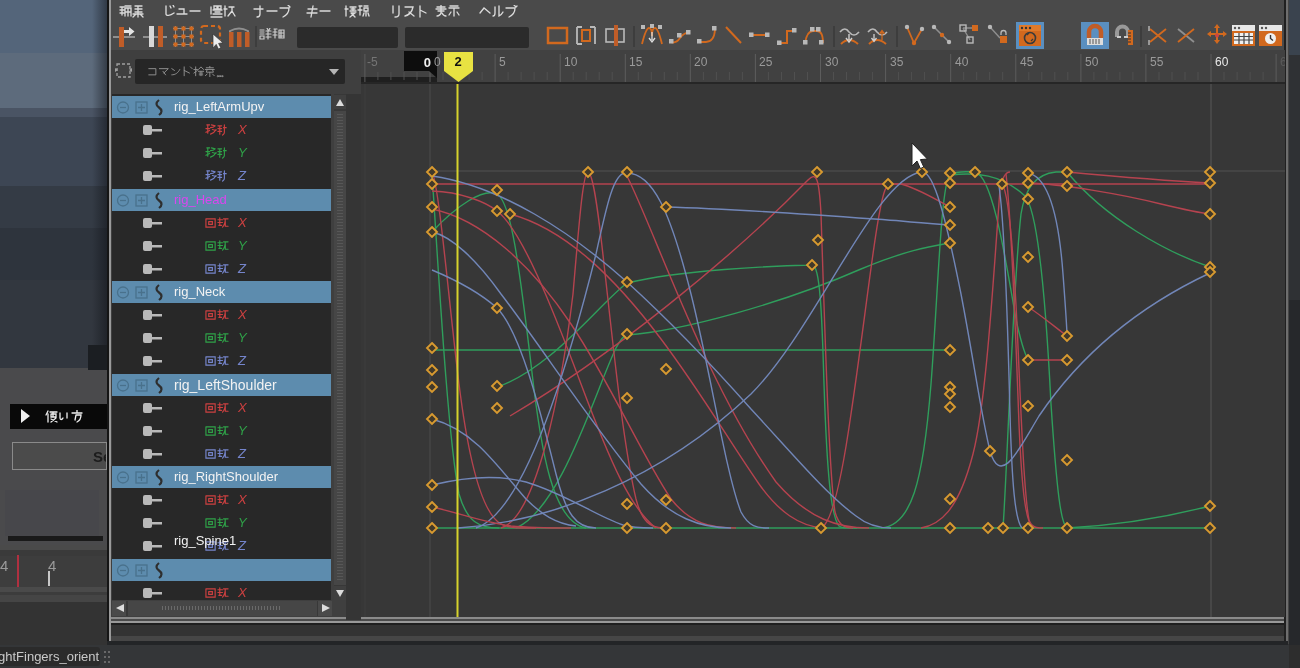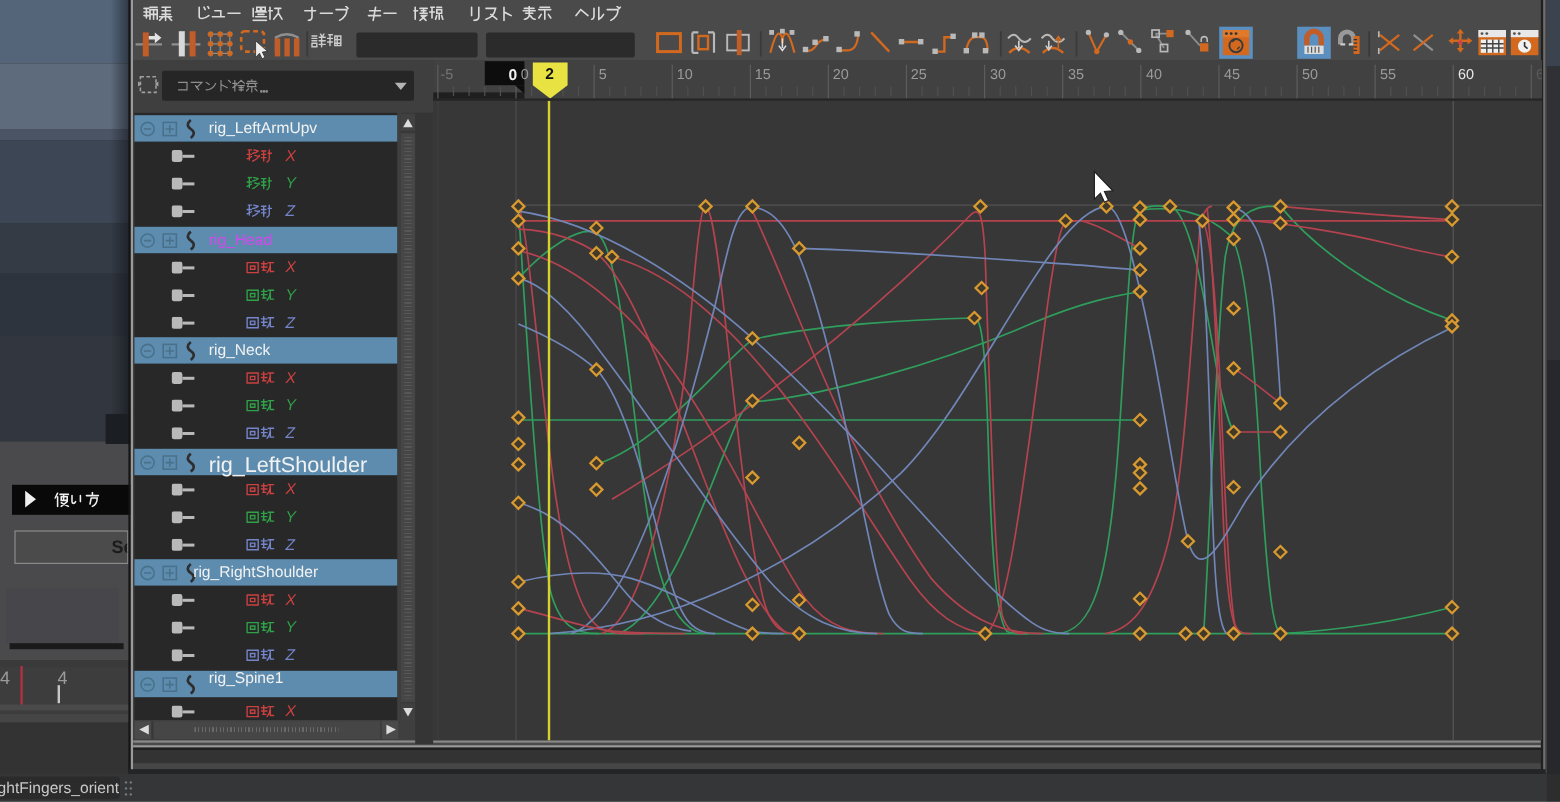--- a/index.html
+++ b/index.html
@@ -418,21 +418,21 @@
     </svg>
 <div class="abs" style="left:238px;top:353px;color:#7585cc;font-size:13px;font-style:italic">Z</div>
 <div class="abs" style="left:112px;top:374px;width:219px;height:22px;background:#5d8cae"></div>
 <svg class="abs" style="left:115px;top:377px" width="60" height="17" viewBox="0 0 60 17" fill="none">
       <circle cx="8" cy="8.5" r="5.5" stroke="#49718c" stroke-width="1.3"></circle>
       <path d="M5,8.5h6" stroke="#49718c" stroke-width="1.3"></path>
       <rect x="21" y="3" width="11" height="11" stroke="#49718c" stroke-width="1.3"></rect>
       <path d="M23,8.5h7 M26.5,5v7" stroke="#49718c" stroke-width="1.3"></path>
       <path d="M44,1 q-5,4 0,7.5 q5,3.5 0,7.5" stroke="#2e2e2e" stroke-width="2.2"></path>
     </svg>
-<div class="abs" style="left:174px;top:377px;color:#f2f2f2;font-size:18px">rig_LeftShoulder</div>
+<div class="abs" style="left:174px;top:377px;color:#f2f2f2;font-size:14px">rig_LeftShoulder</div>
 <svg class="abs" style="left:143px;top:403px" width="20" height="11" viewBox="0 0 20 11">
       <rect x="0" y="0" width="9" height="10" rx="2" fill="#b9b9b9"></rect>
       <rect x="9" y="4" width="10" height="2.5" fill="#b9b9b9"></rect>
     </svg>
 <svg style="position:absolute;left:205px;top:402px" width="24.0" height="12" viewBox="0 0 26 13" fill="none" stroke="#cc4040" stroke-width="1.25" stroke-linecap="round">
       <path transform="translate(0,0)" d="M1,2h10v9h-10v-9 M4,5h4v3h-4v-3"></path>
       <path transform="translate(13,0)" d="M1,3h5 M3,1v8 M1,6h5 M2,9h3 M7,2h5 M9,2c0,4 -1,7 -3,9 M9,5v5h3"></path>
     </svg>
 <div class="abs" style="left:238px;top:400px;color:#cc4040;font-size:13px;font-style:italic">X</div>
 <svg class="abs" style="left:143px;top:426px" width="20" height="11" viewBox="0 0 20 11">
@@ -454,21 +454,21 @@
     </svg>
 <div class="abs" style="left:238px;top:446px;color:#7585cc;font-size:13px;font-style:italic">Z</div>
 <div class="abs" style="left:112px;top:466px;width:219px;height:22px;background:#5d8cae"></div>
 <svg class="abs" style="left:115px;top:469px" width="60" height="17" viewBox="0 0 60 17" fill="none">
       <circle cx="8" cy="8.5" r="5.5" stroke="#49718c" stroke-width="1.3"></circle>
       <path d="M5,8.5h6" stroke="#49718c" stroke-width="1.3"></path>
       <rect x="21" y="3" width="11" height="11" stroke="#49718c" stroke-width="1.3"></rect>
       <path d="M23,8.5h7 M26.5,5v7" stroke="#49718c" stroke-width="1.3"></path>
       <path d="M44,1 q-5,4 0,7.5 q5,3.5 0,7.5" stroke="#2e2e2e" stroke-width="2.2"></path>
     </svg>
-<div class="abs" style="left:161px;top:469px;color:#f2f2f2;font-size:13px">rig_RightShoulder</div>
+<div class="abs" style="left:174px;top:469px;color:#f2f2f2;font-size:13px">rig_RightShoulder</div>
 <svg class="abs" style="left:143px;top:495px" width="20" height="11" viewBox="0 0 20 11">
       <rect x="0" y="0" width="9" height="10" rx="2" fill="#b9b9b9"></rect>
       <rect x="9" y="4" width="10" height="2.5" fill="#b9b9b9"></rect>
     </svg>
 <svg style="position:absolute;left:205px;top:494px" width="24.0" height="12" viewBox="0 0 26 13" fill="none" stroke="#cc4040" stroke-width="1.25" stroke-linecap="round">
       <path transform="translate(0,0)" d="M1,2h10v9h-10v-9 M4,5h4v3h-4v-3"></path>
       <path transform="translate(13,0)" d="M1,3h5 M3,1v8 M1,6h5 M2,9h3 M7,2h5 M9,2c0,4 -1,7 -3,9 M9,5v5h3"></path>
     </svg>
 <div class="abs" style="left:238px;top:492px;color:#cc4040;font-size:13px;font-style:italic">X</div>
 <svg class="abs" style="left:143px;top:518px" width="20" height="11" viewBox="0 0 20 11">
@@ -490,21 +490,21 @@
     </svg>
 <div class="abs" style="left:238px;top:538px;color:#7585cc;font-size:13px;font-style:italic">Z</div>
 <div class="abs" style="left:112px;top:559px;width:219px;height:22px;background:#5d8cae"></div>
 <svg class="abs" style="left:115px;top:562px" width="60" height="17" viewBox="0 0 60 17" fill="none">
       <circle cx="8" cy="8.5" r="5.5" stroke="#49718c" stroke-width="1.3"></circle>
       <path d="M5,8.5h6" stroke="#49718c" stroke-width="1.3"></path>
       <rect x="21" y="3" width="11" height="11" stroke="#49718c" stroke-width="1.3"></rect>
       <path d="M23,8.5h7 M26.5,5v7" stroke="#49718c" stroke-width="1.3"></path>
       <path d="M44,1 q-5,4 0,7.5 q5,3.5 0,7.5" stroke="#2e2e2e" stroke-width="2.2"></path>
     </svg>
-<div class="abs" style="left:174px;top:557px;color:#f2f2f2;font-size:13px">rig_Spine1</div>
+<div class="abs" style="left:174px;top:533px;color:#f2f2f2;font-size:13px">rig_Spine1</div>
 <svg class="abs" style="left:143px;top:588px" width="20" height="11" viewBox="0 0 20 11">
       <rect x="0" y="0" width="9" height="10" rx="2" fill="#b9b9b9"></rect>
       <rect x="9" y="4" width="10" height="2.5" fill="#b9b9b9"></rect>
     </svg>
 <svg style="position:absolute;left:205px;top:587px" width="24.0" height="12" viewBox="0 0 26 13" fill="none" stroke="#cc4040" stroke-width="1.25" stroke-linecap="round">
       <path transform="translate(0,0)" d="M1,2h10v9h-10v-9 M4,5h4v3h-4v-3"></path>
       <path transform="translate(13,0)" d="M1,3h5 M3,1v8 M1,6h5 M2,9h3 M7,2h5 M9,2c0,4 -1,7 -3,9 M9,5v5h3"></path>
     </svg>
 <div class="abs" style="left:238px;top:585px;color:#cc4040;font-size:13px;font-style:italic">X</div>
 <div class="abs" style="left:334px;top:94px;width:12px;height:506px;background:#383838"></div>

